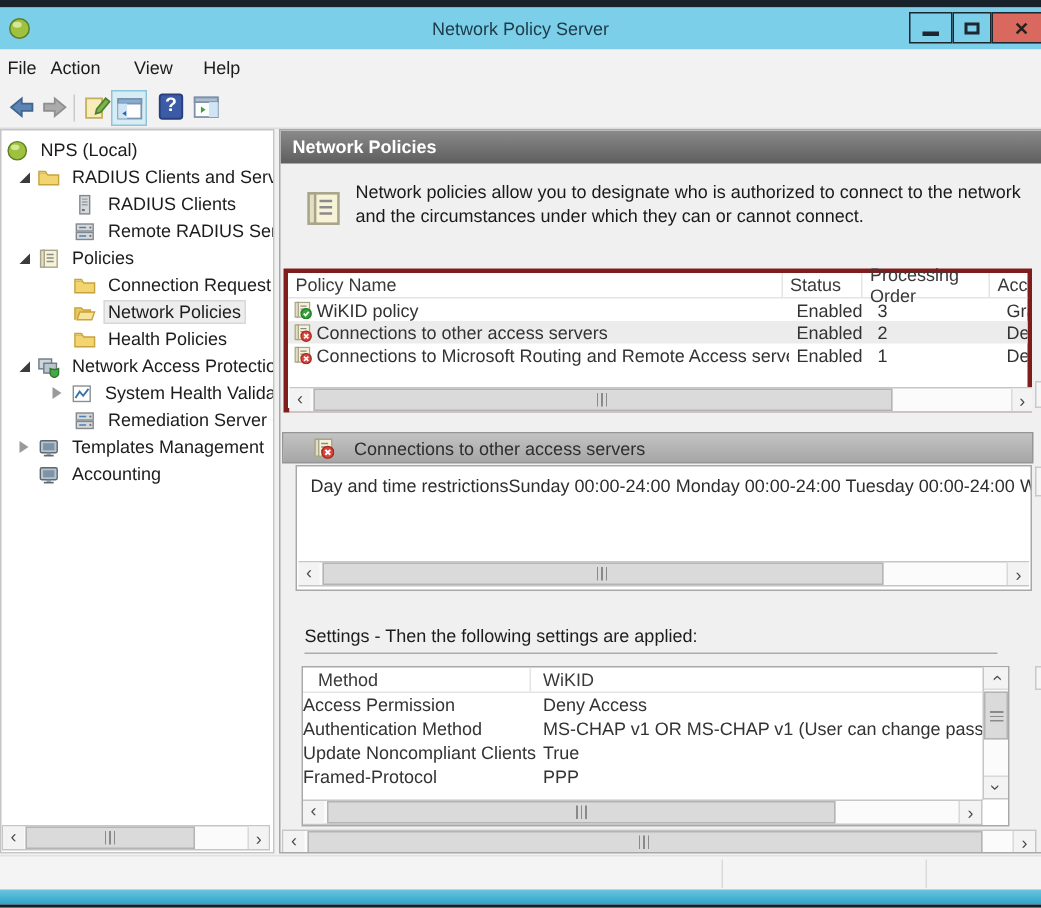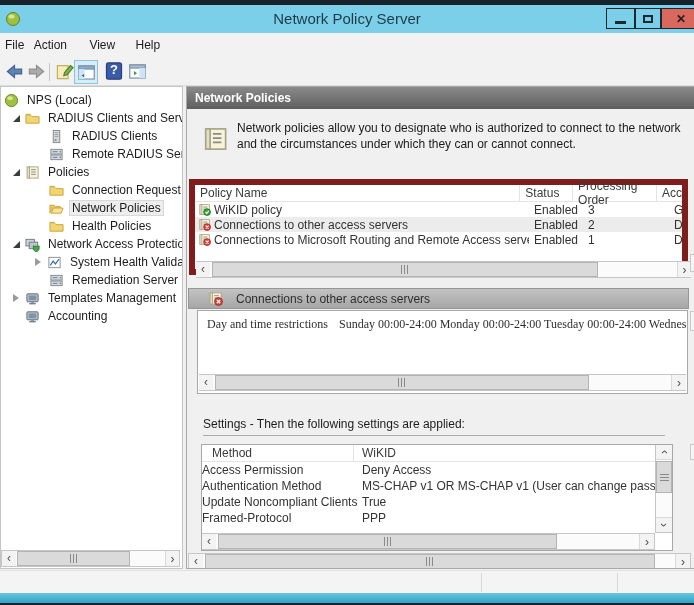--- a/index.html
+++ b/index.html
@@ -4,21 +4,21 @@
 <style>
   html,body{margin:0;padding:0;background:#222;}
   *{box-sizing:border-box;}
   .screen{position:relative;width:694px;height:605px;background:#f0f0f0;overflow:hidden;
           font-family:"Liberation Sans",sans-serif;color:#1c1c1c;}
   
   .topstrip{position:absolute;left:0;top:0;width:694px;height:5px;background:#18222b;}
   .titlebar{position:absolute;left:0;top:5px;width:694px;height:28px;background:#7ccfe9;}
   .appicon{position:absolute;left:5px;top:6px;width:16px;height:16px;}
   .title{position:absolute;left:0;top:0;width:694px;height:28px;line-height:28px;text-align:center;
-         font-size:15px;color:#1d3a47;}
+         font-size:12px;color:#1d3a47;}
   .winbtn{position:absolute;top:3px;height:21px;border:1px solid #1c2730;display:flex;
           align-items:center;justify-content:center;background:#7ccfe9;}
   .btn-min{left:420px;width:29px;}
   .btn-max{left:449px;width:26px;}
   .btn-close{left:475px;width:40px;background:#d9685e;color:#26211f;font-weight:bold;font-size:12px;}
   .glyph-min{width:11px;height:3px;background:#1c2730;margin-top:8px;}
   .glyph-max{width:10px;height:8px;border:2px solid #1c2730;}
   .menubar{position:absolute;left:0;top:33px;width:694px;height:25px;background:#f2f2f2;font-size:12px;}
   .menubar span{display:inline-block;line-height:25px;padding:0 2px;}
   .m-file{margin-left:3px;}.m-action{margin-left:2px;}.m-view{margin-left:15px;}.m-help{margin-left:13px;}
@@ -56,39 +56,39 @@
   .grip-h{width:8px;height:9px;background:repeating-linear-gradient(90deg,#8a8a8a 0 1px,transparent 1px 3px);}
   .grip-v{width:9px;height:8px;background:repeating-linear-gradient(0deg,#8a8a8a 0 1px,transparent 1px 3px);}
   
   .rightpane{position:absolute;left:186px;top:86px;width:510px;height:483px;background:#f0f0f0;
              border:1px solid #a8a8a8;overflow:hidden;}
   .hdrbar{position:absolute;left:0;top:0;width:510px;height:22px;
           background:linear-gradient(#8a8a8a,#5e5e5e);color:#fff;font-weight:bold;font-size:12px;
           line-height:22px;padding-left:8px;}
   .descico{position:absolute;left:15px;top:34px;width:27px;height:36px;}
   .desctxt{position:absolute;left:50px;top:33px;width:452px;font-size:12px;line-height:16px;color:#1a1a1a;}
-  .pbox{position:absolute;left:2px;top:92px;width:499px;height:96px;background:#fff;border:6px solid #7f1d1d;}
+  .pbox{position:absolute;left:2px;top:92px;width:499px;height:96px;background:#fff;border:3px solid #7f1d1d;}
   .phead{display:flex;height:17px;border-bottom:1px solid #e4e4e4;font-size:12px;color:#3a3a3a;
          align-items:center;}
   .phead .hc{border-right:1px solid #e4e4e4;height:100%;display:flex;align-items:center;padding-left:5px;}
   .c-name{width:334px;}.c-status{width:54px;}.c-order{width:86px;}.c-acc{flex:1;border-right:none!important;}
   .prow{display:flex;height:15px;align-items:center;font-size:12px;color:#333;white-space:nowrap;}
   .prow .ico{width:13px;height:13px;margin:0 3px 0 3px;flex:none;}
   .prow .nm{width:315px;overflow:hidden;}
   .prow .st{width:54px;padding-left:5px;}
   .prow .or{width:86px;padding-left:5px;}
   .prow .ac{flex:1;padding-left:5px;overflow:hidden;}
   .rowsel{background:#ececec;}
   .mbar{position:absolute;left:1px;top:201px;width:501px;height:21px;border:1px solid #969696;
         background:linear-gradient(#c3c3c3,#a6a6a6);display:flex;align-items:center;font-size:12px;
         color:#2e2e2e;}
   .mbar svg{width:15px;height:15px;margin-left:19px;}
   .mbar span{margin-left:13px;}
   .mbox{position:absolute;left:10px;top:223px;width:491px;height:84px;background:#fff;border:1px solid #a8a8a8;}
-  .mrow{display:flex;margin-top:6px;font-size:12px;color:#2e2e2e;white-space:nowrap;font-family:Liberation Serif, serif;}
+  .mrow{display:flex;margin-top:6px;font-size:12px;color:#2e2e2e;white-space:nowrap;}
   .mrow .lb{margin-left:9px;width:132px;flex:none;}
   .mrow .vl{flex:1;overflow:hidden;}
   .settlbl{position:absolute;left:16px;top:330px;font-size:12px;color:#1c1c1c;}
   .settrule{position:absolute;left:16px;top:348px;width:462px;height:1px;background:#ababab;}
   .sbox{position:absolute;left:14px;top:357px;width:472px;height:107px;background:#fff;border:1px solid #a8a8a8;}
   .shead{display:flex;height:17px;border-bottom:1px solid #e4e4e4;font-size:12px;color:#3a3a3a;
          align-items:center;width:453px;}
   .shead .h1{width:152px;padding-left:10px;border-right:1px solid #e4e4e4;height:100%;
              display:flex;align-items:center;}
   .shead .h2{flex:1;padding-left:8px;}

